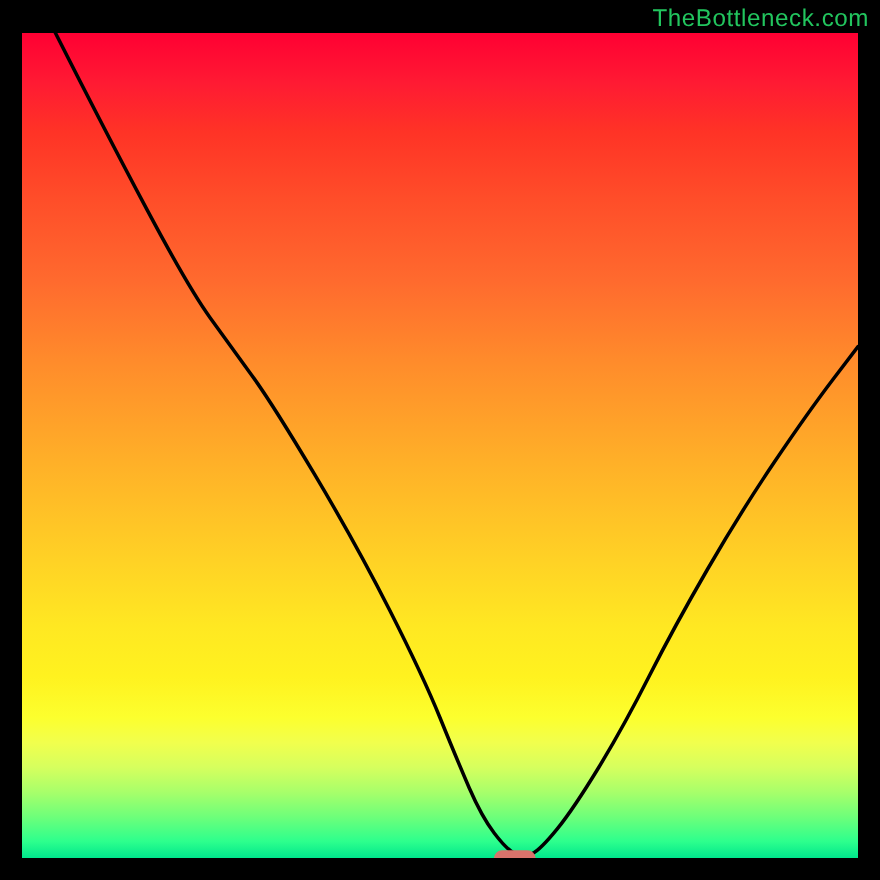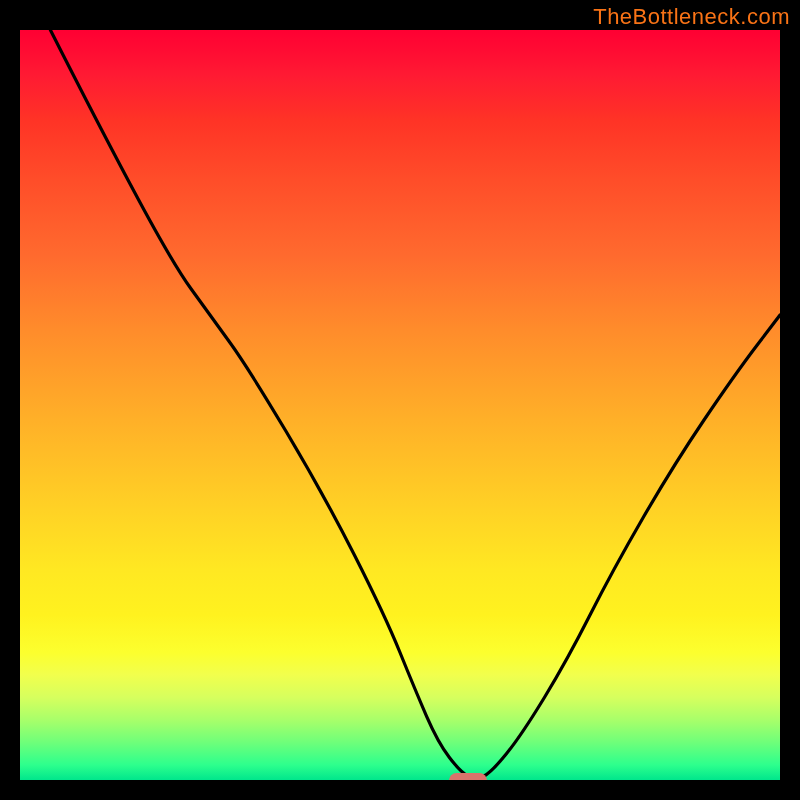--- a/index.html
+++ b/index.html
@@ -14,21 +14,21 @@
   .frame {
     position: relative;
     width: 800px;
     height: 800px;
     background: #000;
   }
   .watermark {
     position: absolute;
     top: 4px;
     right: 10px;
-    color: #f97316;
+    color: #22c55e;
     font-size: 22px;
     letter-spacing: 0.5px;
     z-index: 20;
     user-select: none;
   }
   .plot-area {
     position: absolute;
     left: 20px;
     top: 30px;
     width: 760px;

